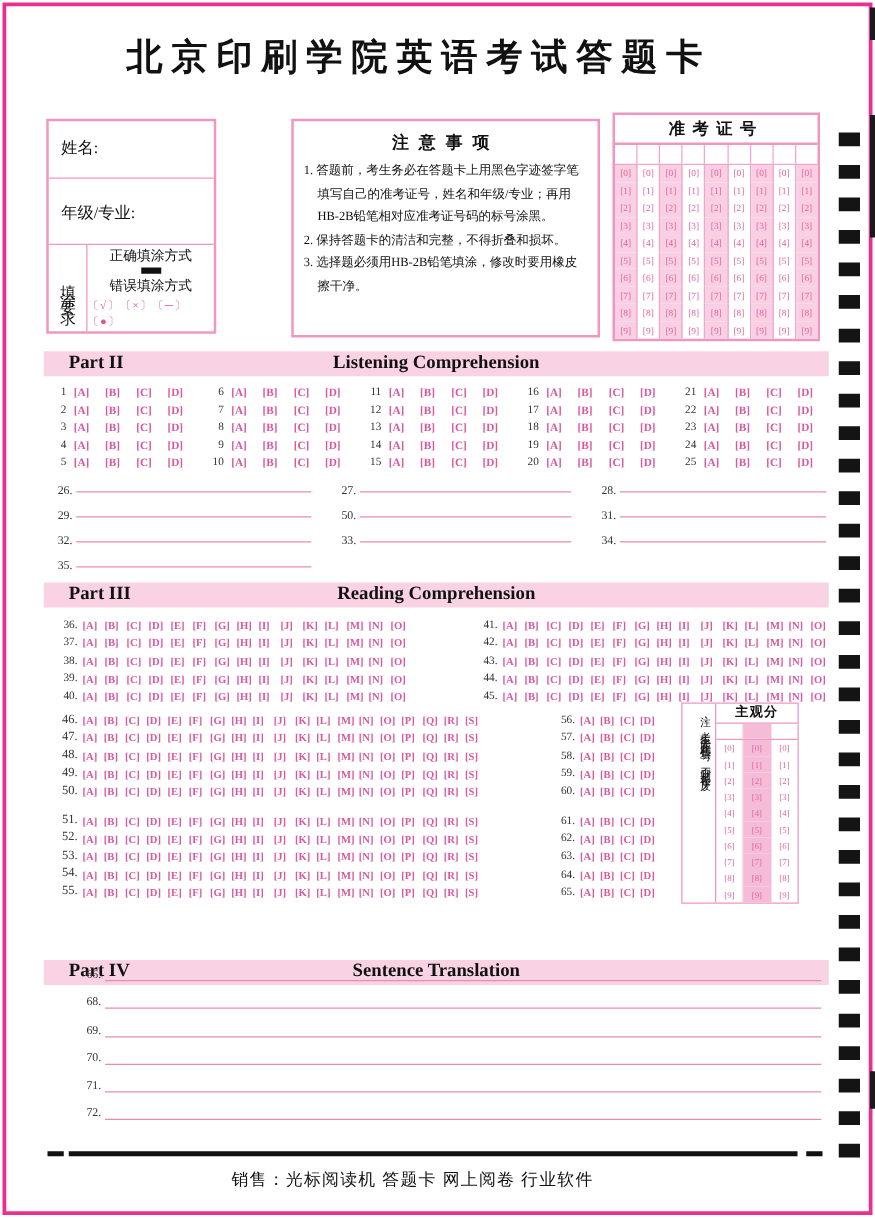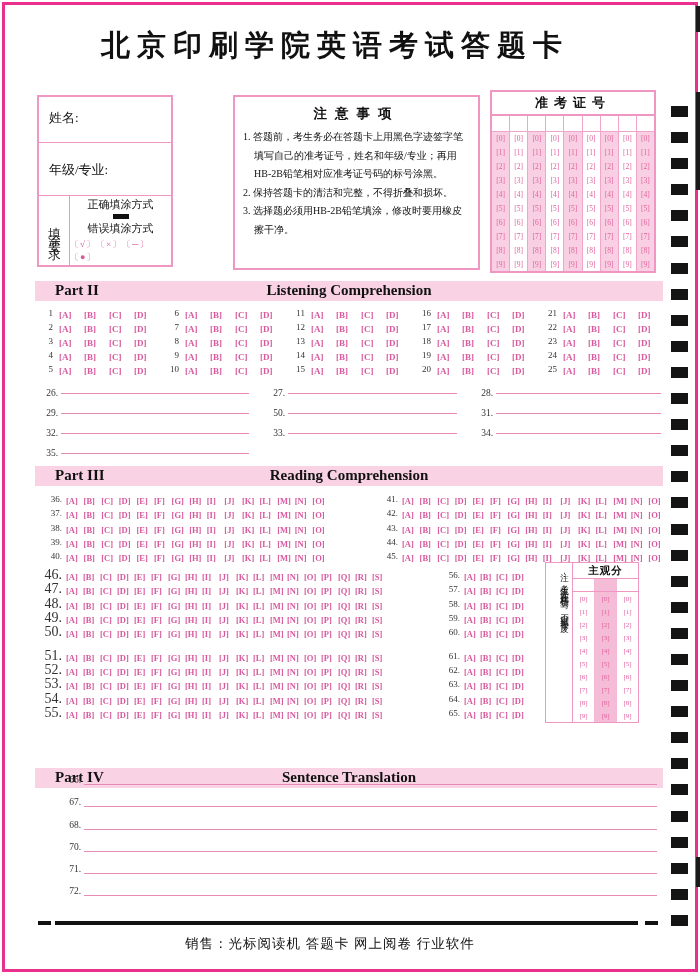--- a/index.html
+++ b/index.html
@@ -64,21 +64,21 @@
   .fillrow .qnum{width:20px;font-size:9.5px;}
   .fline{flex:1;border-bottom:1px solid #e78ab5;margin-left:3px;margin-right:16px;height:1px;}
   .fillrow:nth-child(3n) .fline{margin-right:2px;}
 
   .p3a-left{position:absolute;left:38px;top:492px;}
   .p3a-right{position:absolute;left:374px;top:492px;}
   .p3a-left .qnum,.p3a-right .qnum{width:24px;margin-right:4px;font-size:9px;}
   .p3a-left .opt,.p3a-right .opt{width:17.6px;font-size:8.5px;}
 
   .p3b{position:absolute;left:38px;top:568px;}
-  .p3b .qnum{width:24px;margin-right:4px;font-size:14px;text-align:right;}
+  .p3b .qnum{width:24px;margin-right:4px;font-size:10px;text-align:right;}
   .p3b .opt{width:17px;font-size:8.5px;}
   .p3c{position:absolute;left:438px;top:568px;}
   .p3c .qnum{width:22px;margin-right:4px;font-size:9px;}
   .p3c .opt{width:16px;font-size:8.5px;}
   .gspacer{height:9px;}
 
   
   .subj-box{left:545px;top:562px;width:94px;height:161px;border:1.5px solid #f096c2;display:flex;}
   .subj-note{width:27px;writing-mode:vertical-rl;font-size:8.5px;letter-spacing:2px;
              line-height:13px;padding:3px 1px;border-right:1px solid #f096c2;box-sizing:border-box;}
@@ -634,25 +634,25 @@
   <div class="pheader" style="top:768px;">
     <span class="plabel">Part IV</span>
     <span class="ptitle">Sentence Translation</span>
   </div>
   <div class="p4-lines" id="p4-lines">
       <div class="p4row">
         <span class="qnum">66.</span>
         <span class="p4line"></span>
       </div>
       <div class="p4row">
-        <span class="qnum">67.</span>
+        <span class="qnum">68.</span>
         <span class="p4line"></span>
       </div>
       <div class="p4row">
-        <span class="qnum">68.</span>
+        <span class="qnum">69.</span>
         <span class="p4line"></span>
       </div>
       <div class="p4row">
         <span class="qnum">70.</span>
         <span class="p4line"></span>
       </div>
       <div class="p4row">
         <span class="qnum">71.</span>
         <span class="p4line"></span>
       </div>

